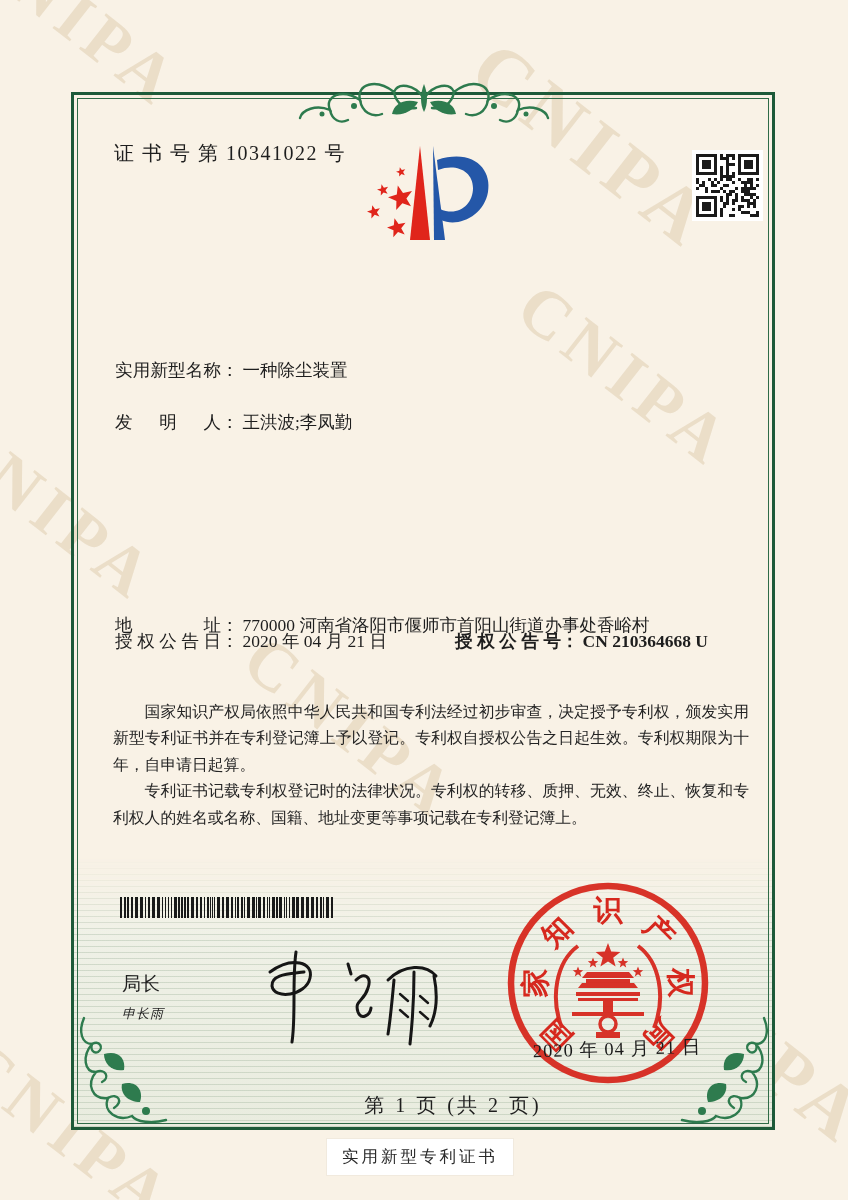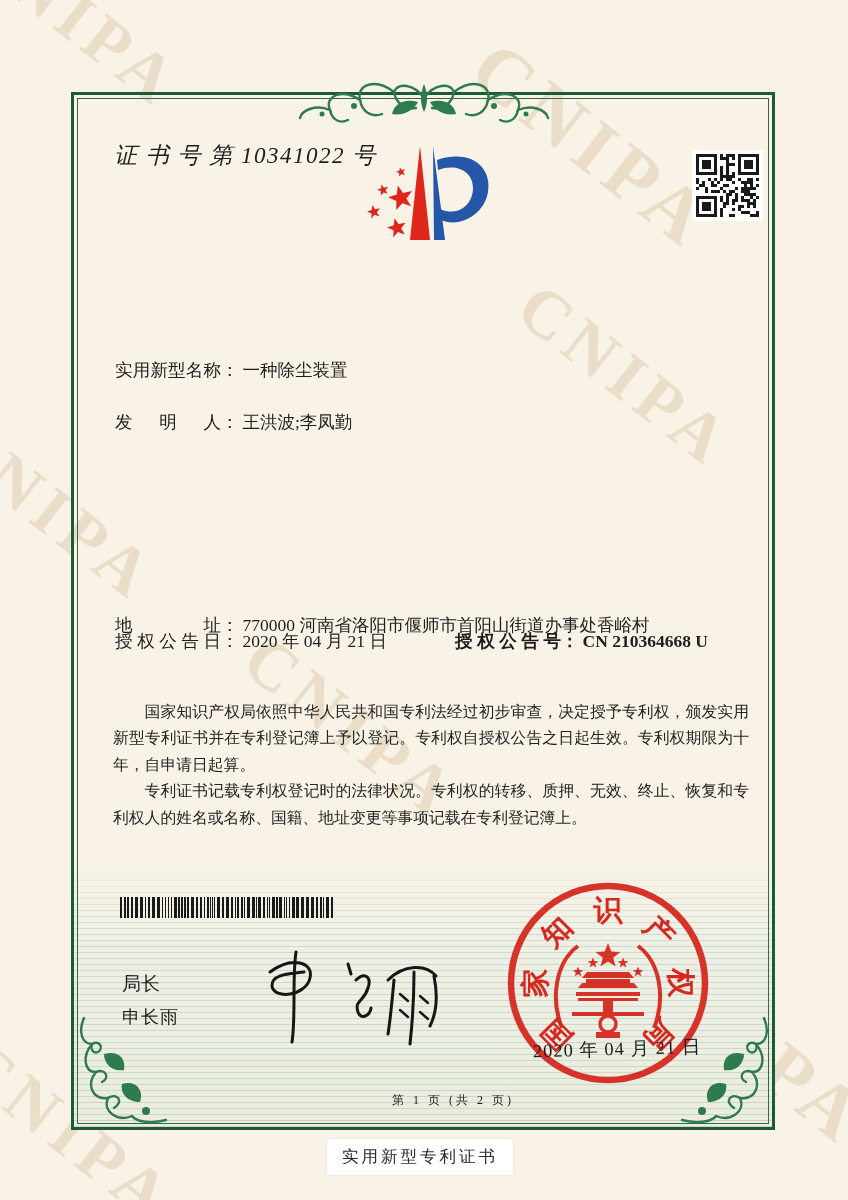--- a/index.html
+++ b/index.html
@@ -21,46 +21,46 @@
 
   
   .frame-outer{position:absolute;left:71px;top:92px;width:704px;height:1038px;
       border:3px solid #1d5a39;box-sizing:border-box;}
   .frame-inner{position:absolute;left:3px;top:3px;right:3px;bottom:3px;
       border:1px solid #2f6b47;}
 
   .orn{fill:none;stroke:#2e7b4e;stroke-width:2.4;stroke-linecap:round;}
   .ornf{fill:#2e7b4e;stroke:none;}
 
-  .certno{position:absolute;left:114px;top:140px;font-size:23px;letter-spacing:1.5px;font-style:italic;}
+  .certno{position:absolute;left:114px;top:140px;font-size:20px;letter-spacing:1.5px;}
 
   .title{position:absolute;left:71px;top:252px;width:704px;text-align:center;
       font-size:41px;font-weight:bold;letter-spacing:7px;color:#151515;}
 
   .frow{position:absolute;left:115px;width:640px;height:26px;font-size:17.5px;white-space:nowrap;}
   .flabel{display:inline-block;width:106px;text-align:justify;text-align-last:justify;vertical-align:bottom;}
   .colon{display:inline-block;}
   .fval{margin-left:4px;}
   .pair2{position:absolute;left:340px;top:0;font-weight:bold;}
 
   .paras{position:absolute;left:113px;top:699px;width:636px;font-size:15.8px;
       line-height:26.4px;text-align:justify;color:#242424;}
   .paras p{margin:0;text-indent:2em;}
 
   .barcode{position:absolute;left:120px;top:897px;width:218px;height:21px;display:flex;align-items:stretch;}
   .barcode i{display:block;background:#191919;}
 
   .signer-title{position:absolute;left:122px;top:971px;font-size:19px;}
-  .signer-name{position:absolute;left:122px;top:1005px;font-size:18px;letter-spacing:1px;}
+  .signer-name{position:absolute;left:122px;top:1005px;font-size:13px;letter-spacing:1px;font-style:italic;}
 
   .seal-date{position:absolute;left:512px;top:1036px;width:210px;text-align:center;
       font-size:18.5px;letter-spacing:1px;color:#1b1b1b;transform:rotate(-1.5deg);}
 
   .page-info{position:absolute;left:71px;top:1092px;width:764px;text-align:center;
-      font-size:12px;letter-spacing:3px;}
+      font-size:20px;letter-spacing:3px;}
 
   .note{position:absolute;left:327px;top:1139px;background:#ffffff;padding:7px 15px;
       font-size:16.5px;letter-spacing:3px;color:#2a2a2a;box-shadow:0 0 0 1px rgba(0,0,0,0.03);}
 
   svg{display:block;}
 </style>
 </head>
 <body>
 
 <div class="page">

